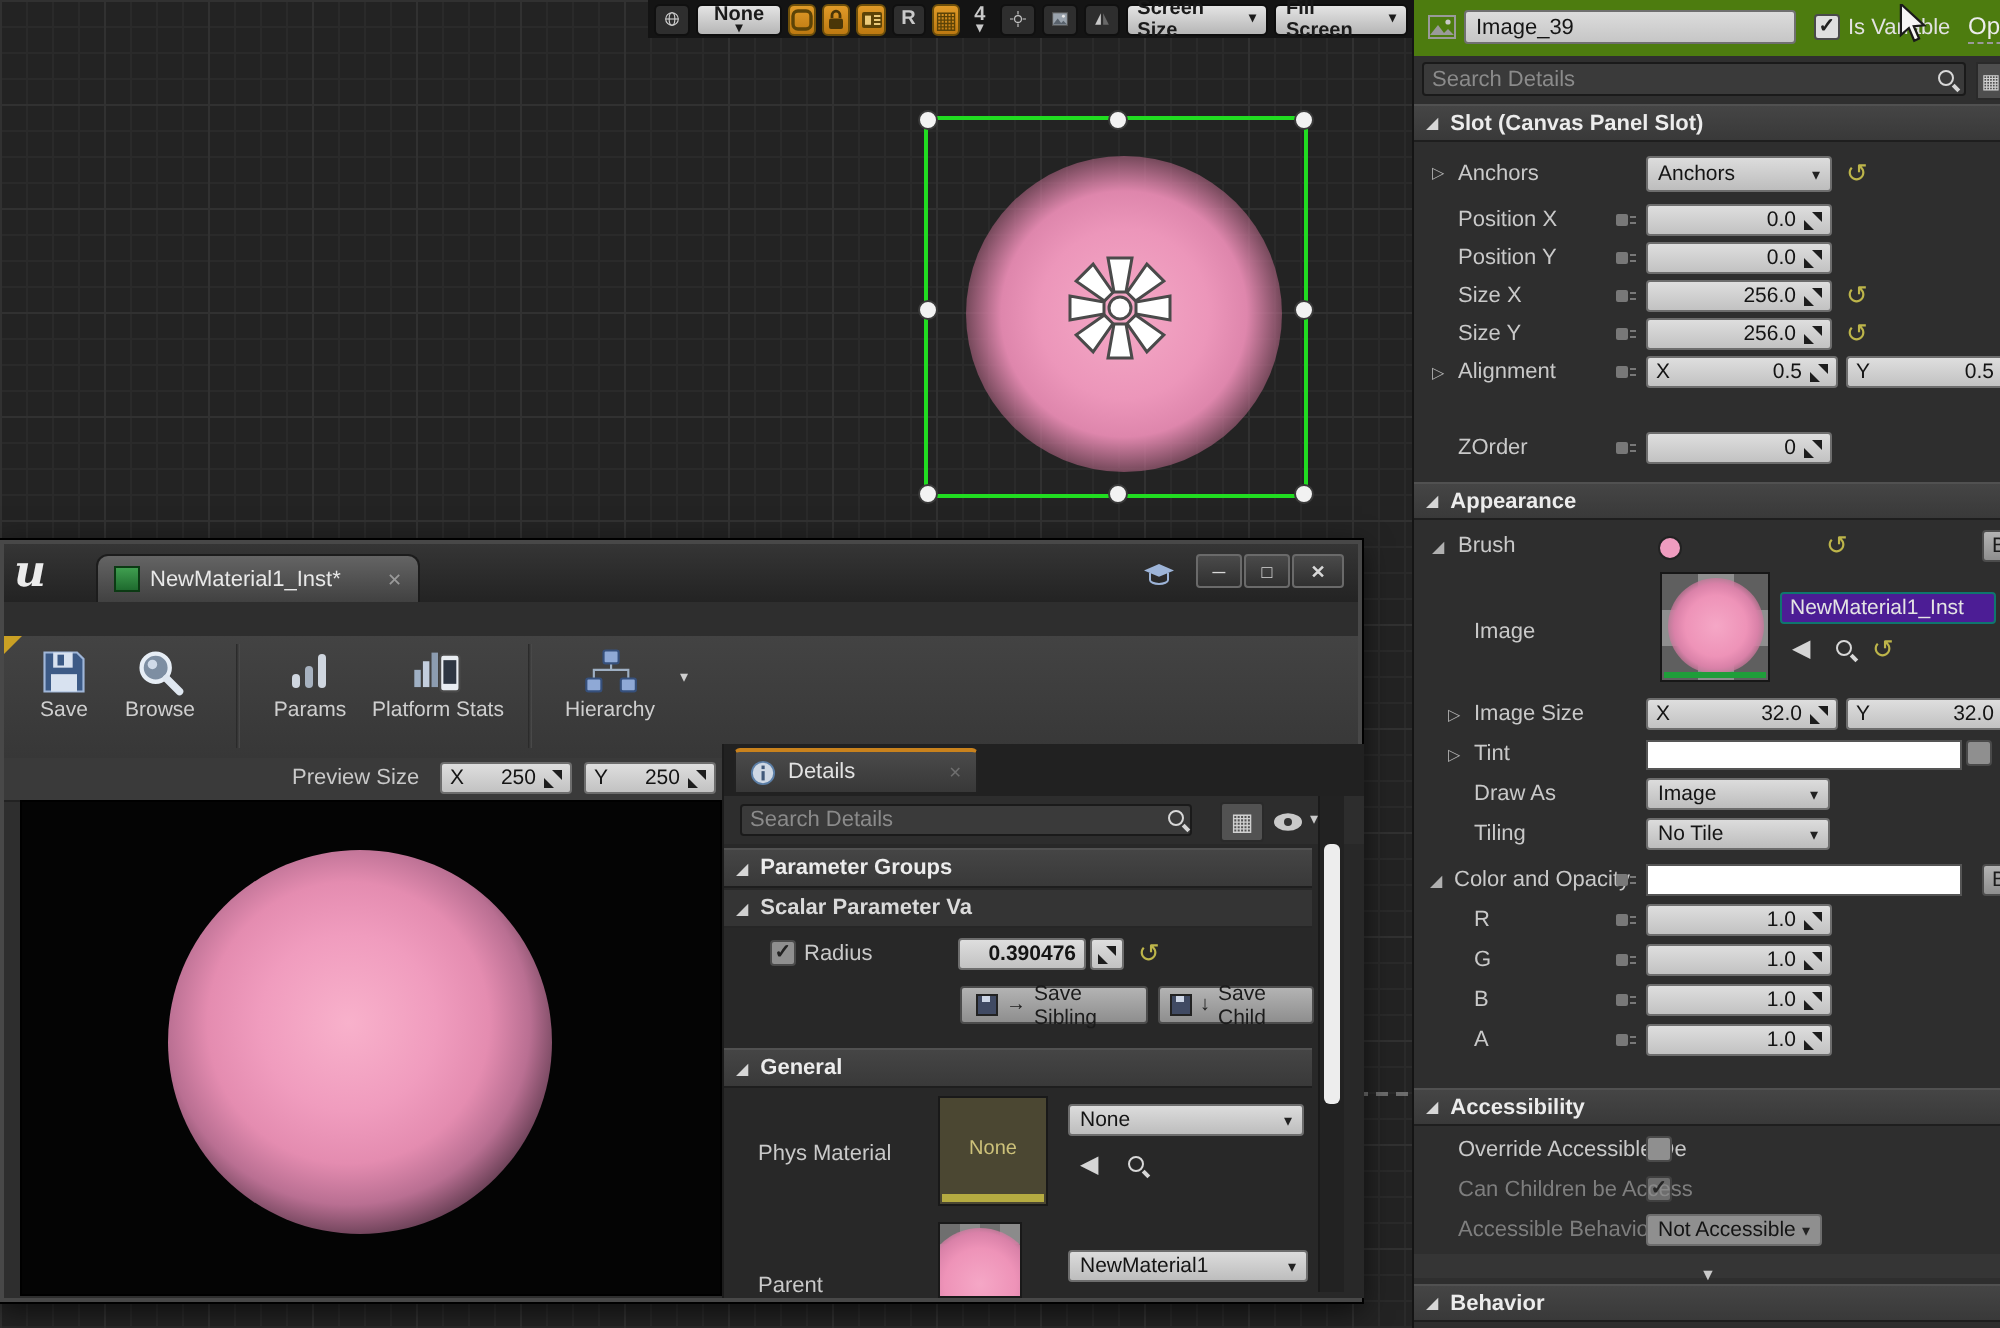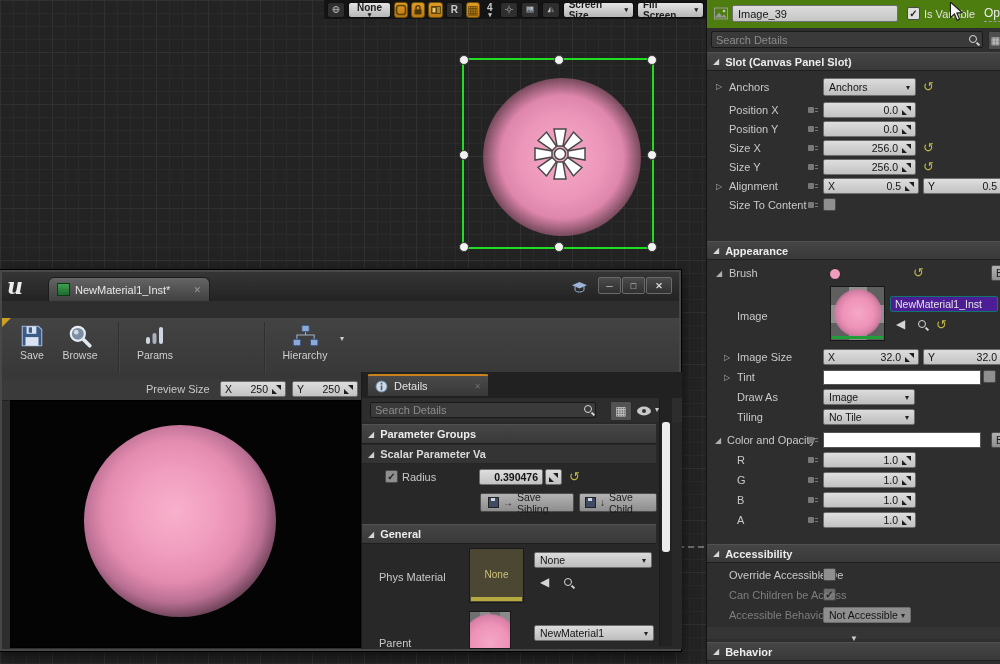--- a/index.html
+++ b/index.html
@@ -252,20 +252,30 @@
       </div>
       <div class="tsep" style="left:116px;"></div>
       <div class="tool" style="left:128px;top:5px;width:50px;">
         <svg style="margin:0 auto;" width="24" height="26" viewBox="0 0 24 24">
             <rect x="3" y="13" width="4" height="7" rx="2" fill="#cfd6df"></rect>
             <rect x="9.5" y="9" width="4" height="11" rx="2" fill="#a7b2c0"></rect>
             <rect x="16" y="3" width="4" height="17" rx="2" fill="#cfd6df"></rect>
           </svg>
         <span>Params</span>
       </div>
+      <div class="tool" style="left:180px;top:5px;width:74px;">
+        <svg style="margin:0 auto;" width="28" height="26" viewBox="0 0 26 24">
+            <rect x="2" y="11" width="3" height="8" fill="#9fb0c4"></rect>
+            <rect x="6" y="7" width="3" height="12" fill="#c3cedd"></rect>
+            <rect x="10" y="3" width="3" height="16" fill="#8c9cb0"></rect>
+            <rect x="14" y="4" width="9" height="17" rx="1.5" fill="#e9edf2" stroke="#4a4a4a"></rect>
+            <rect x="15.5" y="6.5" width="6" height="11" fill="#2e3642"></rect>
+          </svg>
+        <span>Platform Stats</span>
+      </div>
       <div class="tsep" style="left:262px;"></div>
       <div class="tool" style="left:272px;top:5px;width:62px;">
         <svg style="margin:0 auto;" width="28" height="26" viewBox="0 0 26 22">
             <path d="M13.5 7v3M13.5 10H5.5v4M13.5 10h8v4" stroke="#9fb0c4" fill="none"></path>
             <rect x="10" y="1" width="7" height="6" rx="1" fill="#8fa9d6" stroke="#36507c"></rect>
             <rect x="2" y="14" width="7" height="6" rx="1" fill="#8fa9d6" stroke="#36507c"></rect>
             <rect x="18" y="14" width="7" height="6" rx="1" fill="#8fa9d6" stroke="#36507c"></rect>
           </svg>
         <span>Hierarchy</span>
       </div>
@@ -458,24 +468,27 @@
       <div class="nf abs" style="left:116px;top:1px;width:96px;">
         <span>X</span>
         <span class="grow">0.5</span>
         <span class="exp"></span>
       </div>
       <div class="nf abs" style="left:216px;top:1px;width:78px;border-right:none;border-radius:2px 0 0 2px;">
         <span>Y</span>
         <span class="grow">0.5</span>
       </div>
     </div>
-    <div class="rrow" style="top:196px;height:19px;">
-      <span class="lbl abs" style="left:22px;top:3px;">Size To Content</span>
-      <span class="bindic abs" style="left:101px;top:4px;"></span>
-      <span class="cb abs" style="left:116px;top:2px;"></span>
+    <div class="rrow" style="top:215px;height:19px;">
+      <span class="lbl abs" style="left:22px;top:3px;">ZOrder</span>
+      <span class="bindic abs" style="left:101px;top:4px;"></span>
+      <div class="nf abs" style="left:116px;top:1px;width:93px;">
+        <span class="grow">0</span>
+        <span class="exp"></span>
+      </div>
     </div>
 
     <div class="sec rsec" style="top:241px;">
       <span class="tri">◢</span>
       <span>Appearance</span>
     </div>
     <div class="rrow" style="top:263px;height:20px;">
       <span class="abs" style="left:9px;top:6px;font-size:8px;color:#b0b0b0;">◢</span>
       <span class="lbl abs" style="left:22px;top:4px;">Brush</span>
       <span class="abs" style="left:122px;top:5px;width:10px;height:10px;border-radius:50%;background:#ef9cbf;border:1px solid #222;"></span>

